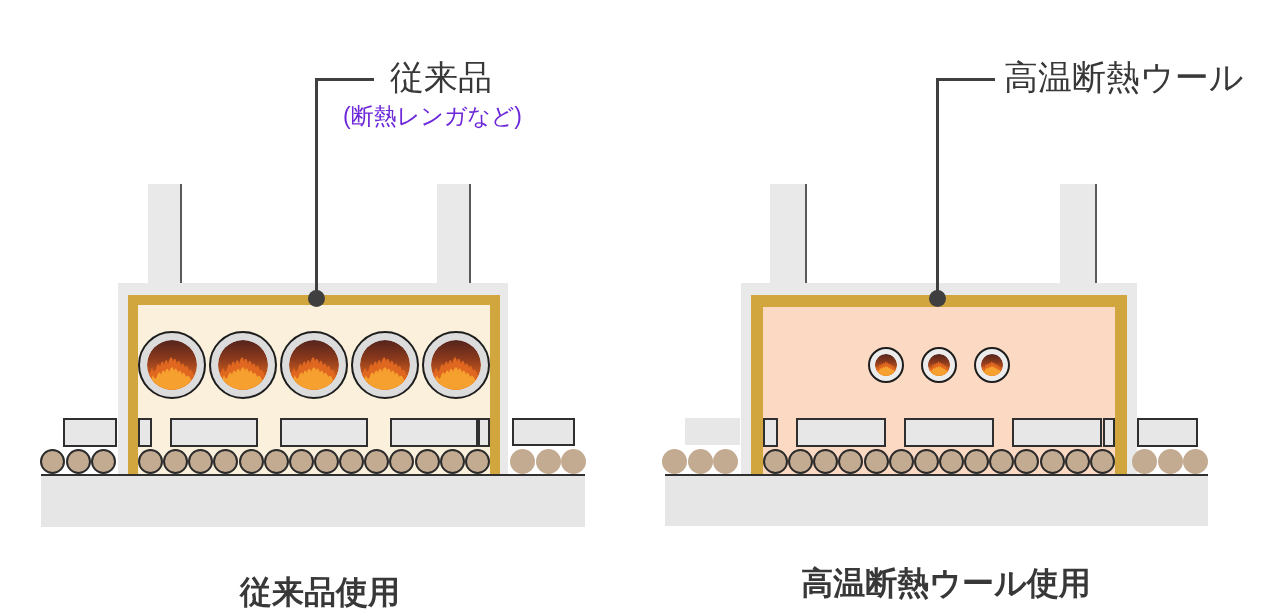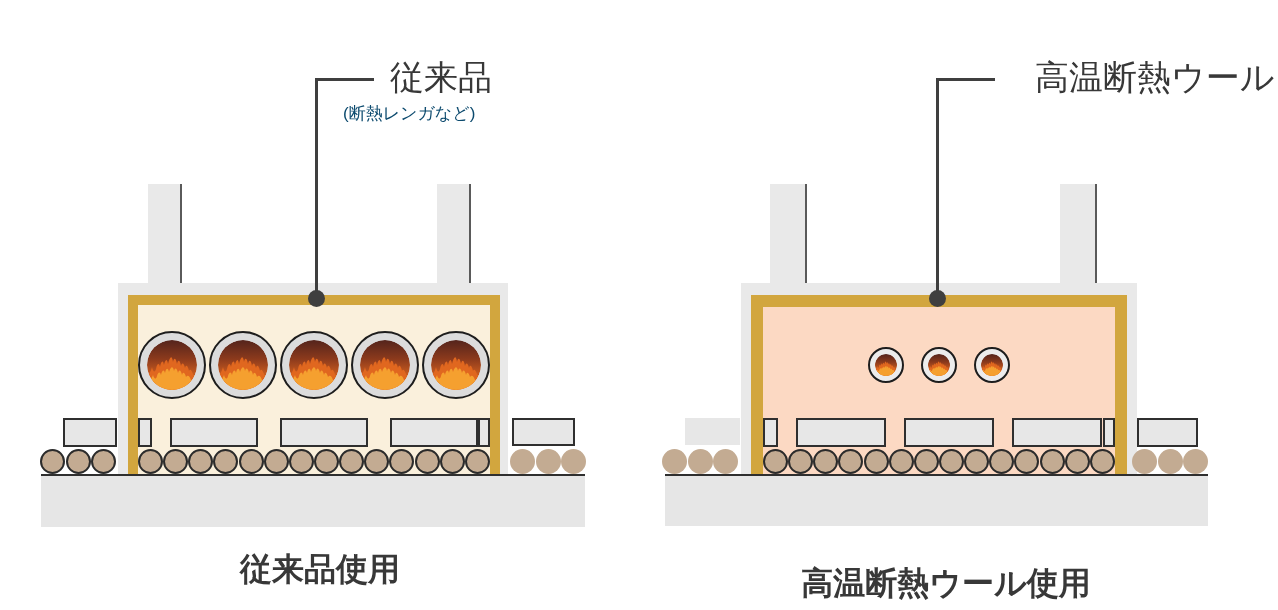--- a/index.html
+++ b/index.html
@@ -31,21 +31,21 @@
   .block{position:absolute;background:#e7e7e7;box-sizing:border-box;}
   .block.outlined{border:2px solid #2f2f2f;}
   
   .roller-row{position:absolute;display:flex;justify-content:space-between;height:25px;}
   .roller{width:25px;height:25px;border-radius:50%;background:#c3ab92;box-sizing:border-box;flex:none;}
   .roller-row.outlined .roller{border:2px solid #2b2b2b;}
   
   .cline{position:absolute;background:#3f3f3f;}
   .cdot{position:absolute;width:17px;height:17px;border-radius:50%;background:#3f3f3f;}
   .callout-title{position:absolute;font-size:34px;font-weight:normal;color:#383838;white-space:nowrap;line-height:1;}
-  .callout-sub{position:absolute;font-size:17px;color:#0c4a6e;white-space:nowrap;line-height:1;}
+  .callout-sub{position:absolute;font-size:23px;color:#6d28d9;white-space:nowrap;line-height:1;}
   .caption{position:absolute;width:400px;text-align:center;font-size:32px;font-weight:bold;
            color:#383838;white-space:nowrap;line-height:1;}
 </style>
 </head>
 <body>
 
 <div class="stage">
 
   <section>
 
@@ -198,21 +198,21 @@
       </div>
 
     <div class="abs base" style="left:41px;top:474px;width:544px;height:53px;"></div>
 
     <div class="cline" style="left:316px;top:78px;width:58px;height:3px;"></div>
     <div class="cline" style="left:315px;top:78px;width:3px;height:220px;"></div>
     <div class="cdot" style="left:308px;top:290px;"></div>
     <div class="callout-title" style="left:390px;top:60px;">従来品</div>
     <div class="callout-sub" style="left:343px;top:105px;">(断熱レンガなど)</div>
 
-    <div class="caption" style="left:120px;top:553px;font-family:Liberation Serif, serif;">従来品使用</div>
+    <div class="caption" style="left:120px;top:576px;font-family:Liberation Serif, serif;">従来品使用</div>
   </section>
 
   <section>
 
     <div class="chimney" style="left:770px;width:37px;"></div>
     <div class="chimney" style="left:1060px;width:37px;"></div>
 
     <div class="abs shell" style="left:741px;top:283px;width:396px;height:191px;"></div>
     <div class="abs lining" style="left:751px;top:295px;width:376px;height:179px;"></div>
     <div class="abs chamber-peach" style="left:763px;top:307px;width:352px;height:167px;"></div>
@@ -316,18 +316,18 @@
       <div class="roller"></div>
     <div class="roller"></div>
         <div class="roller"></div>
       </div>
 
     <div class="abs base" style="left:665px;top:474px;width:543px;height:52px;"></div>
 
     <div class="cline" style="left:937px;top:78px;width:58px;height:3px;"></div>
     <div class="cline" style="left:936px;top:78px;width:3px;height:220px;"></div>
     <div class="cdot" style="left:929px;top:290px;"></div>
-    <div class="callout-title" style="left:1035px;top:60px;">高温断熱ウール</div>
+    <div class="callout-title" style="left:1004px;top:60px;">高温断熱ウール</div>
 
     <div class="caption" style="left:746px;top:567px;">高温断熱ウール使用</div>
   </section>
 
 </div>
 
 </body></html>

